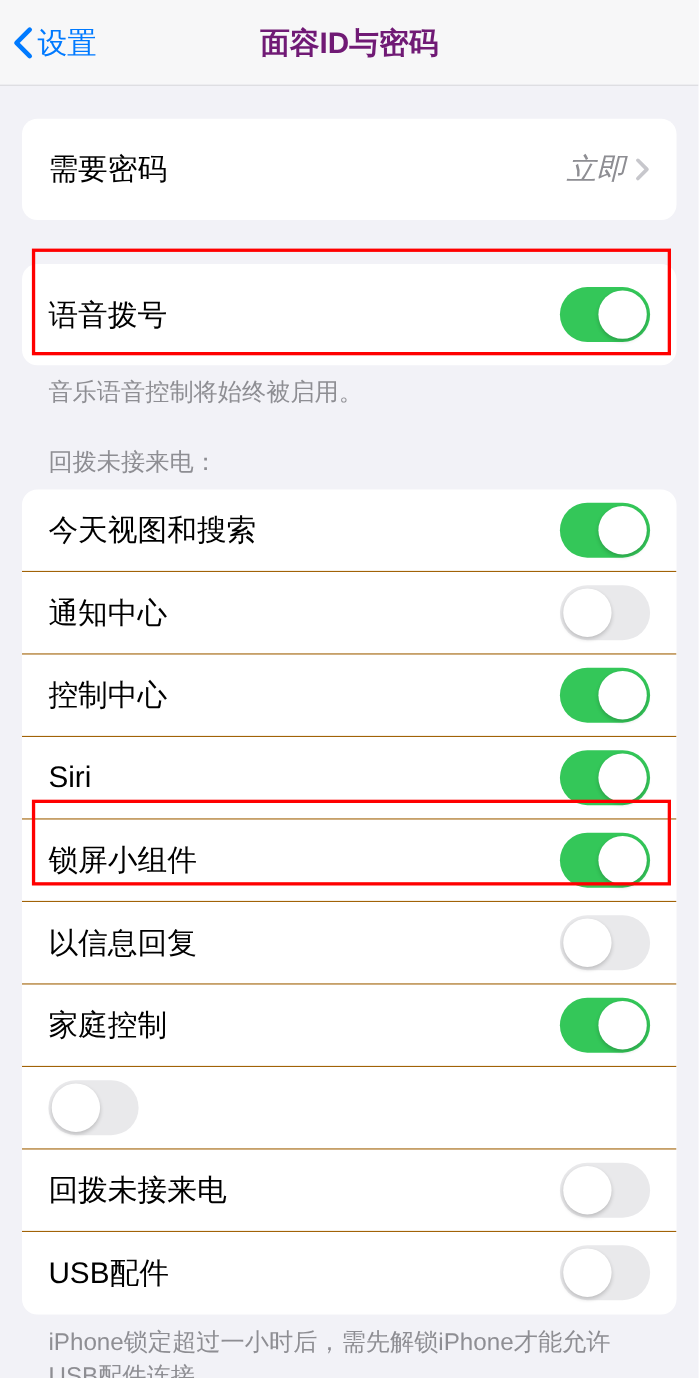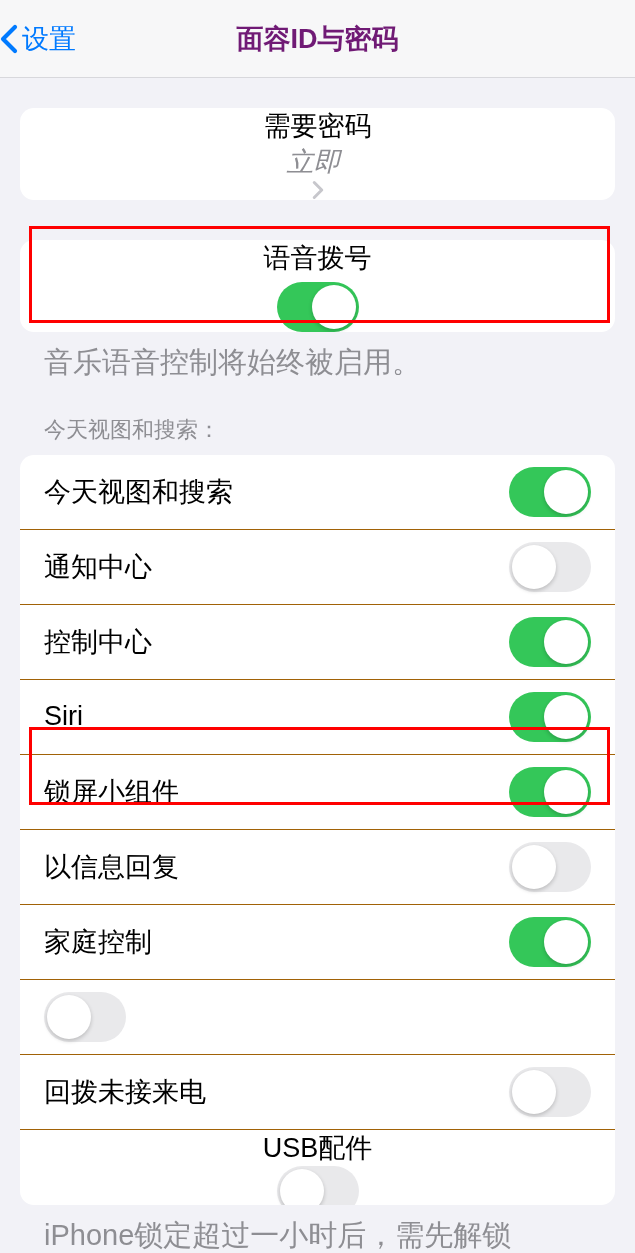--- a/index.html
+++ b/index.html
@@ -10,21 +10,21 @@
       font-family: -apple-system, "Helvetica Neue", Arial, sans-serif;
       overflow: hidden;
     }
     .header {
       height: 78px;
       background: #f7f7f8;
       border-bottom: 1px solid #d8d8dc;
       display: flex;
       align-items: center;
       position: relative;
-      padding: 0 0;
+      padding: 0 12px;
     }
     .back-button {
       display: flex;
       align-items: center;
       color: #007aff;
       font-size: 27px;
       gap: 4px;
     }
     .back-chevron {
       width: 18px;
@@ -46,21 +46,21 @@
       border-radius: 14px;
       overflow: hidden;
     }
     .row {
       display: flex;
       align-items: center;
       padding: 0 24px;
       height: 75px;
       border-bottom: 1px solid #a16207;
     }
-    .row:last-child { border-bottom: none; flex-direction: column; }
+    .row:last-child { border-bottom: none; }
     .row-tall { height: 92px; }
     .row-label {
       flex: 1;
       font-size: 27px;
       color: #000;
     }
     .row-value {
       font-size: 27px;
       color: #8e8e93;
       margin-right: 8px;
@@ -86,21 +86,21 @@
       width: 44px;
       height: 44px;
       border-radius: 50%;
       background: #fff;
       box-shadow: 0 2px 4px rgba(0,0,0,0.2);
     }
     .toggle.on .toggle-knob { right: 3px; }
     .toggle.off .toggle-knob { left: 3px; }
     .footer-text {
       color: #8e8e93;
-      font-size: 29px;
+      font-size: 22px;
       padding: 10px 24px 0 24px;
       line-height: 1.4;
     }
     .section-header {
       color: #8e8e93;
       font-size: 22px;
       padding: 0 24px 10px 24px;
     }
     .spacer-32 { height: 32px; }
     .spacer-40 { height: 40px; }
@@ -155,21 +155,21 @@
       <div class="row-label">语音拨号</div>
       <div id="voice-dial-toggle" class="toggle on">
         <div class="toggle-knob"></div>
       </div>
     </div>
   </div>
   <div class="footer-text">音乐语音控制将始终被启用。</div>
 
   <div class="spacer-32"></div>
 
-  <div class="section-header">今天视图和搜索：</div>
+  <div class="section-header">回拨未接来电：</div>
 
   <div class="group" id="locked-group">
       <div class="row">
         <div class="row-label">今天视图和搜索</div>
         <div class="toggle on">
           <div class="toggle-knob"></div>
         </div>
       </div>
       <div class="row">
         <div class="row-label">通知中心</div>

